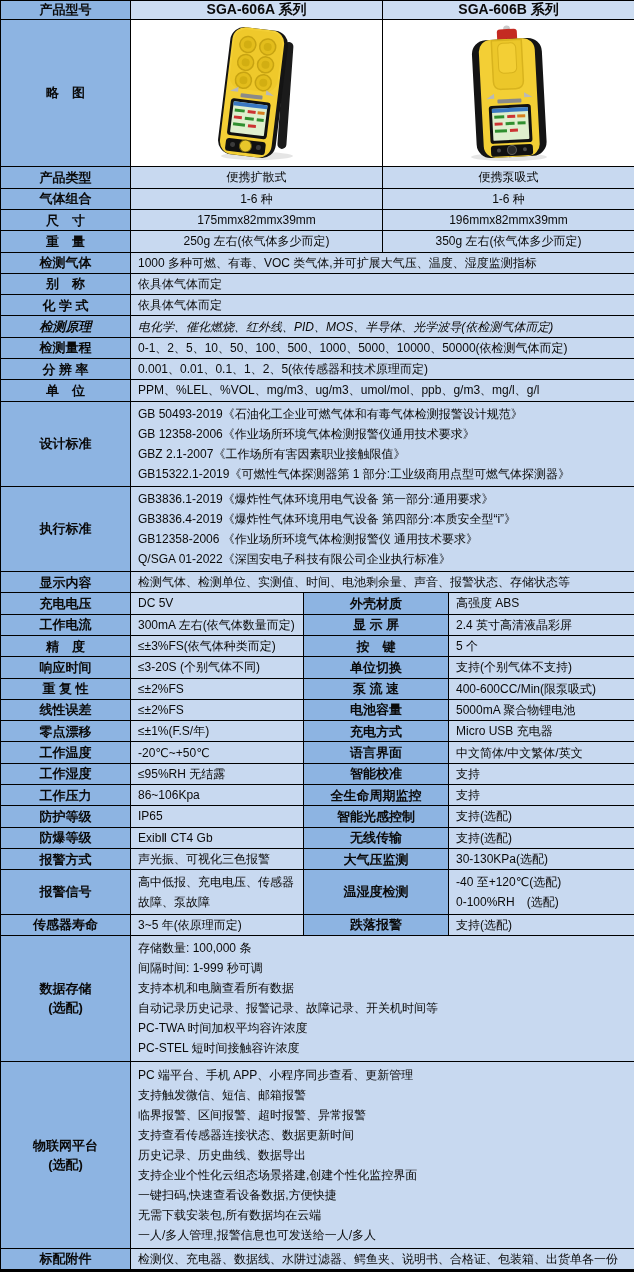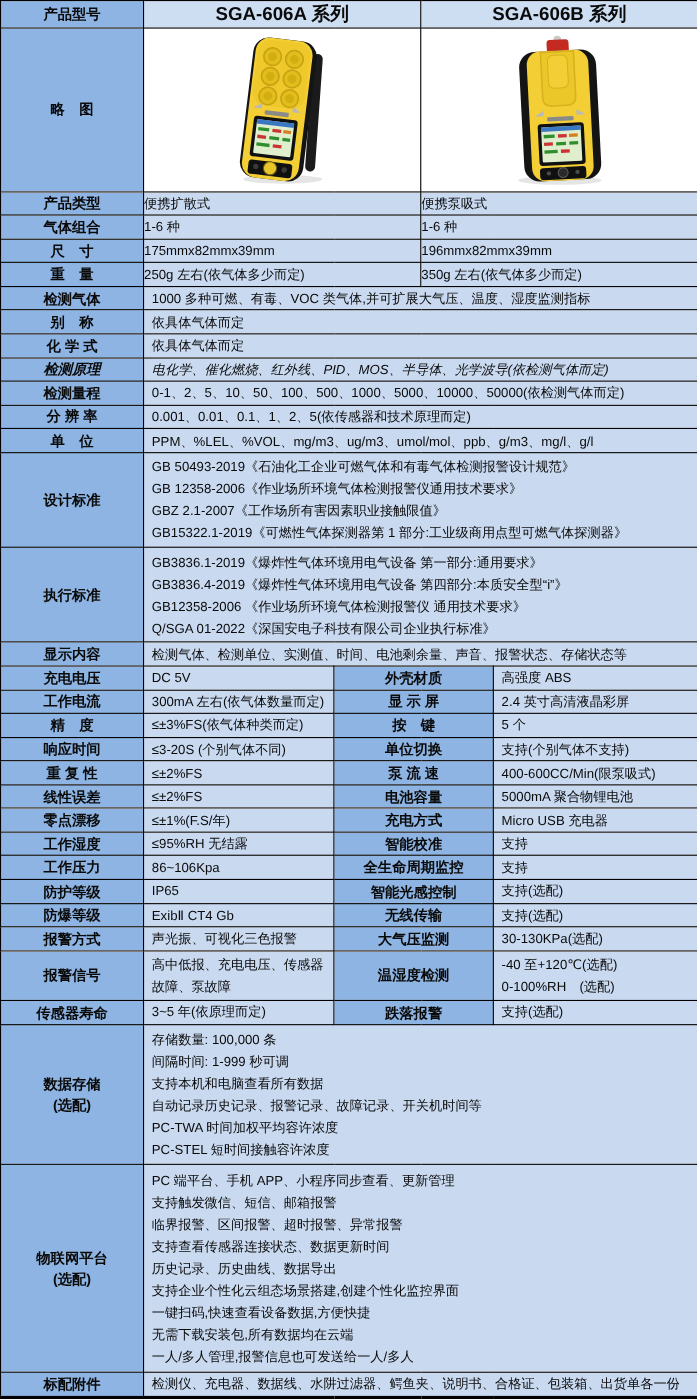--- a/index.html
+++ b/index.html
@@ -41,26 +41,26 @@
   .val{
     background:var(--value-bg);
     font-size:12px;
     text-align:left;
   }
   .val .ln{
     line-height:20px;
     white-space:nowrap;
     padding-left:7px;
   }
-  .val.c{}
+  .val.c{text-align:center;}
   .val.c .ln{padding-left:0;}
   .hd{
     background:var(--header-bg);
     font-weight:bold;
-    font-size:17px;
+    font-size:14px;
     text-align:center;
   }
   .imgcell{
     background:var(--image-bg);
     text-align:center;
     vertical-align:middle;
   }
   .r-head{height:16px;}
   .r-img{height:145px;}
   svg{display:block;margin:0 auto;}
@@ -384,20 +384,34 @@
         </td>
         <td class="lbl" colspan="2">
           <div class="ln">充电方式</div>
         </td>
         <td class="val">
           <div class="ln">Micro USB 充电器</div>
         </td>
       </tr>
       <tr style="height: 20px;">
         <td class="lbl">
+          <div class="ln">工作温度</div>
+        </td>
+        <td class="val">
+          <div class="ln">-20℃~+50℃</div>
+        </td>
+        <td class="lbl" colspan="2">
+          <div class="ln">语言界面</div>
+        </td>
+        <td class="val">
+          <div class="ln">中文简体/中文繁体/英文</div>
+        </td>
+      </tr>
+      <tr style="height: 20px;">
+        <td class="lbl">
           <div class="ln">工作湿度</div>
         </td>
         <td class="val">
           <div class="ln">≤95%RH 无结露</div>
         </td>
         <td class="lbl" colspan="2">
           <div class="ln">智能校准</div>
         </td>
         <td class="val">
           <div class="ln">支持</div>

